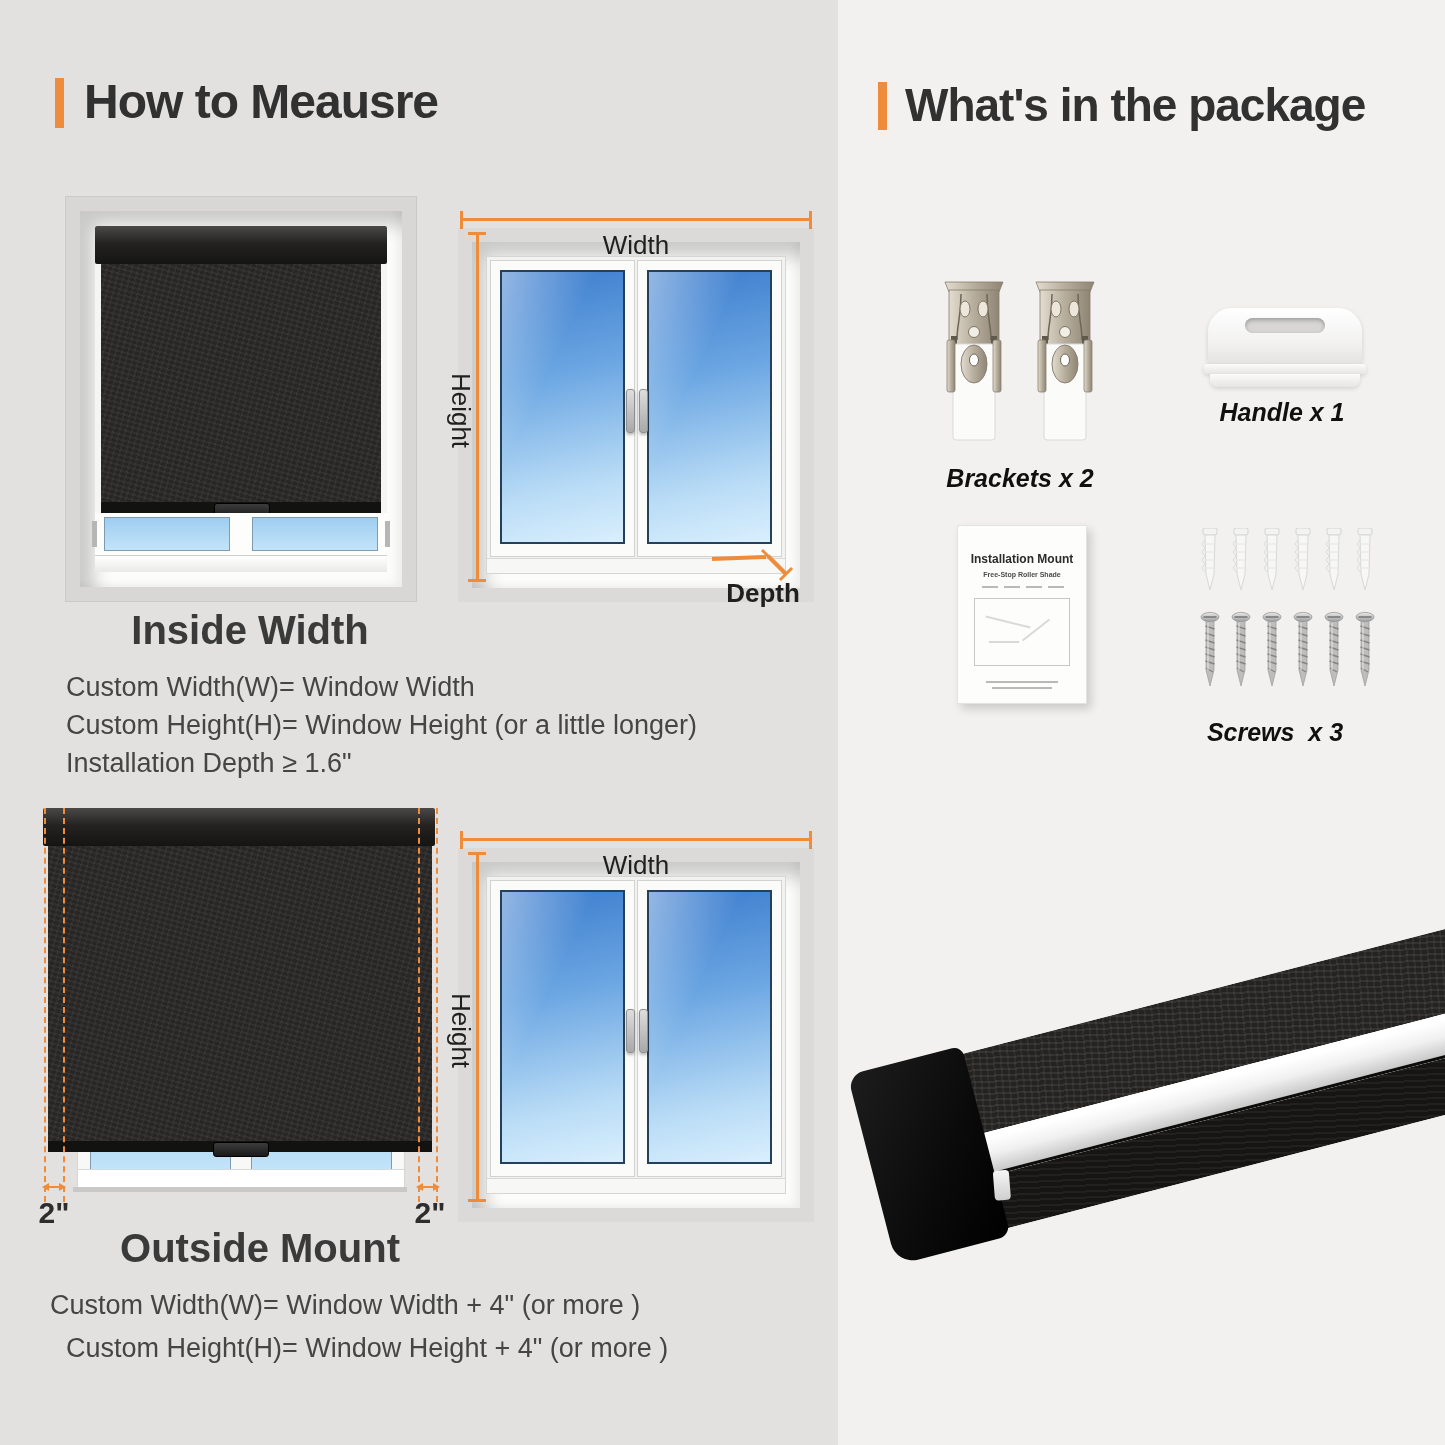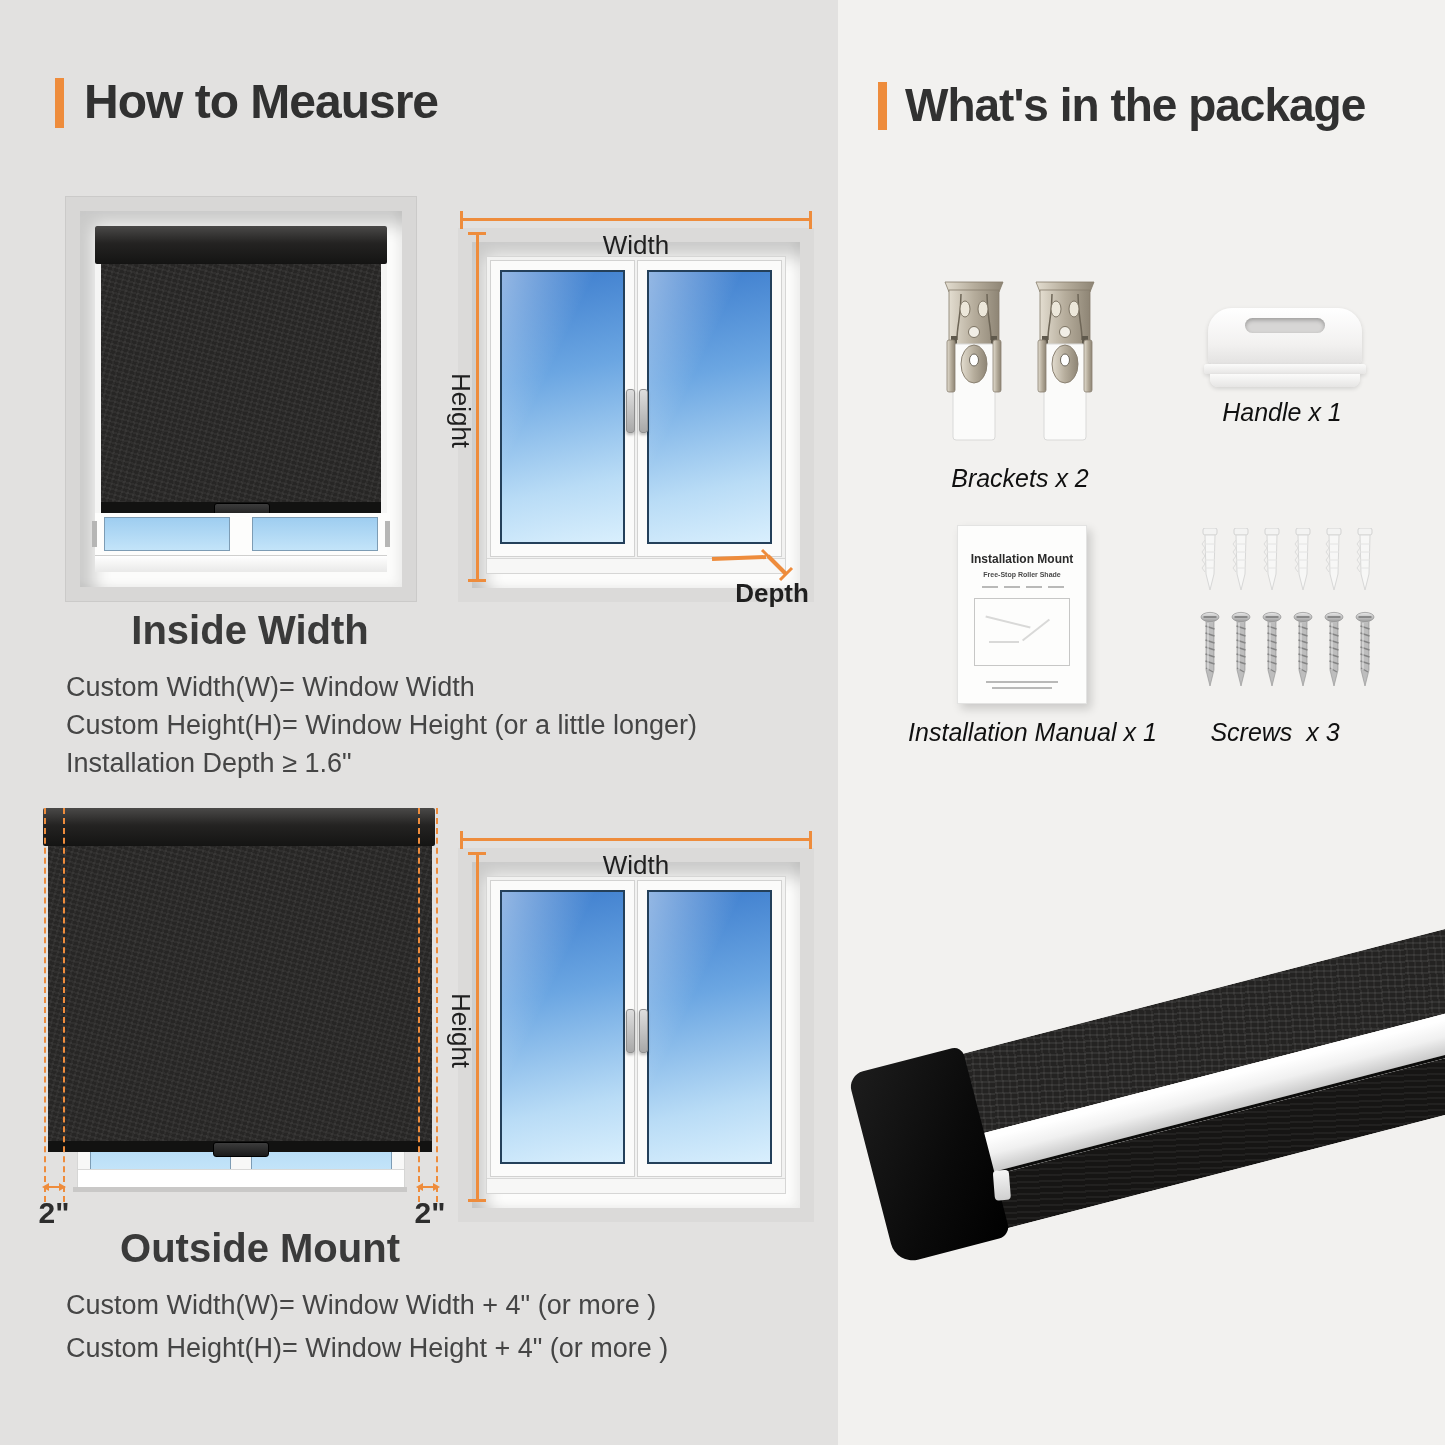--- a/index.html
+++ b/index.html
@@ -40,21 +40,21 @@
      background:linear-gradient(180deg,#9ecdf0,#c3e4f9);}
 
   .heading{position:absolute;font-size:40px;font-weight:700;color:#3a3a3a;text-align:center;}
   .bodyline{position:absolute;font-size:27px;color:#454545;}
 
   
   .vdash{position:absolute;width:0;border-left:2px dashed var(--accent,#EE8C3C);}
   .gaplabel{position:absolute;font-size:30px;font-weight:600;color:#2d2d2d;text-align:center;}
 
   
-  .pkg-label{position:absolute;font-size:25px;font-weight:400;font-style:italic;color:#101010;
+  .pkg-label{position:absolute;font-size:25px;font-weight:700;font-style:italic;color:#101010;
      text-align:center;white-space:pre;}
   .handle-body{position:absolute;background:linear-gradient(180deg,#ffffff 0%,#f2f1f0 65%,#e3e2e1 100%);
      border-radius:24px 24px 5px 5px;box-shadow:0 2px 5px rgba(0,0,0,0.14);}
   .handle-slot{position:absolute;left:50%;top:10px;width:80px;height:15px;margin-left:-40px;border-radius:8px;
      background:#d7d6d5;box-shadow:inset 0 2px 4px rgba(0,0,0,0.28);}
   .handle-rib{position:absolute;background:linear-gradient(180deg,#fbfbfa,#e6e5e4);
      box-shadow:0 2px 4px rgba(0,0,0,0.12);}
   .manual{position:absolute;background:#fdfdfc;border:1px solid #e3e3e2;
      box-shadow:4px 5px 9px rgba(0,0,0,0.16);}
   .m-title{position:absolute;left:0;right:0;top:26px;text-align:center;font-size:12px;font-weight:700;color:#2b2b2b;}
@@ -129,21 +129,21 @@
     <div class="mline-v" style="left:18px;top:6px;height:346px;"></div>
     <div class="mtick-h" style="left:10px;top:4px;"></div>
     <div class="mtick-h" style="left:10px;top:351px;"></div>
     <div class="mlabel" style="left:-78px;top:167px;width:160px;transform:rotate(90deg);">Height</div>
     <svg class="abs" style="left:252px;top:320px;" width="88" height="40" viewBox="0 0 88 40">
       <line x1="2" y1="11" x2="56" y2="9" stroke="#EE8C3C" stroke-width="4"></line>
       <line x1="52" y1="2" x2="64" y2="14" stroke="#EE8C3C" stroke-width="3"></line>
       <line x1="58" y1="8" x2="76" y2="26" stroke="#EE8C3C" stroke-width="4"></line>
       <line x1="70" y1="32" x2="82" y2="20" stroke="#EE8C3C" stroke-width="3"></line>
     </svg>
-    <div class="mlabel" style="left:239px;top:350px;width:150px;font-weight:600;">Depth</div>
+    <div class="mlabel" style="left:230px;top:350px;width:150px;font-weight:600;">Depth</div>
   </div>
 
   <div class="heading" style="left:60px;top:608px;width:380px;">Inside Width</div>
   <div class="bodyline" style="left:66px;top:672px;">Custom Width(W)= Window Width</div>
   <div class="bodyline" style="left:66px;top:710px;">Custom Height(H)= Window Height (or a little longer)</div>
   <div class="bodyline" style="left:66px;top:748px;">Installation Depth ≥ 1.6"</div>
 
   <div class="abs" style="left:40px;top:800px;width:440px;height:440px;">
 
     <div class="abs" style="left:37px;top:290px;width:326px;height:97px;background:#f8f8f7;border:1px solid #d6d6d5;">
@@ -194,21 +194,21 @@
     <div class="mtick-v" style="left:2px;top:-17px;"></div>
     <div class="mtick-v" style="right:2px;top:-17px;"></div>
     <div class="mlabel" style="left:0;right:0;top:2px;">Width</div>
     <div class="mline-v" style="left:18px;top:6px;height:346px;"></div>
     <div class="mtick-h" style="left:10px;top:4px;"></div>
     <div class="mtick-h" style="left:10px;top:351px;"></div>
     <div class="mlabel" style="left:-78px;top:167px;width:160px;transform:rotate(90deg);">Height</div>
   </div>
 
   <div class="heading" style="left:40px;top:1226px;width:440px;">Outside Mount</div>
-  <div class="bodyline" style="left:66px;top:1290px;">Custom Width(W)= Window Width + 4" (or more )</div>
+  <div class="bodyline" style="left:50px;top:1290px;">Custom Width(W)= Window Width + 4" (or more )</div>
   <div class="bodyline" style="left:66px;top:1333px;">Custom Height(H)= Window Height + 4" (or more )</div>
 
   <div class="abs accent" style="left:878px;top:82px;height:48px;"></div>
   <div class="abs sec-title" style="left:905px;top:78px;font-size:46px;">What's in the package</div>
 
   <svg class="abs" style="left:941px;top:278px;" width="66" height="168" viewBox="0 0 66 168">
     <defs>
         <linearGradient id="met" x1="0" y1="0" x2="1" y2="0">
       <stop offset="0" stop-color="#e3ddd0"></stop>
           <stop offset="0.5" stop-color="#b6ad9c"></stop>
@@ -261,21 +261,20 @@
     <div class="m-bar" style="left:68px;top:60px;width:16px;"></div>
     <div class="m-bar" style="left:90px;top:60px;width:16px;"></div>
     <div class="m-box">
       <div class="m-scrib" style="left:10px;top:22px;width:46px;height:2px;transform:rotate(14deg);"></div>
       <div class="m-scrib" style="left:44px;top:30px;width:34px;height:2px;transform:rotate(-38deg);"></div>
       <div class="m-scrib" style="left:14px;top:42px;width:30px;height:2px;"></div>
     </div>
     <div class="m-bar" style="left:28px;bottom:20px;width:72px;"></div>
     <div class="m-bar" style="left:34px;bottom:14px;width:60px;"></div>
   </div>
-  <div class="pkg-label" style="left:880px;top:718px;width:305px;">Installation Manual x 1</div>
 
   <svg class="abs" style="left:1200px;top:528px;" width="200" height="200" viewBox="0 0 200 200">
     <defs>
         <linearGradient id="sil" x1="0" y1="0" x2="0" y2="1">
       <stop offset="0" stop-color="#e9e9e9"></stop>
           <stop offset="1" stop-color="#9e9e9e"></stop>
     </linearGradient>
       </defs>
     <g id="anchor">
       <rect x="3" y="0" width="14" height="7" rx="2" fill="#f3f3f2" stroke="#d3d3d2"></rect>

